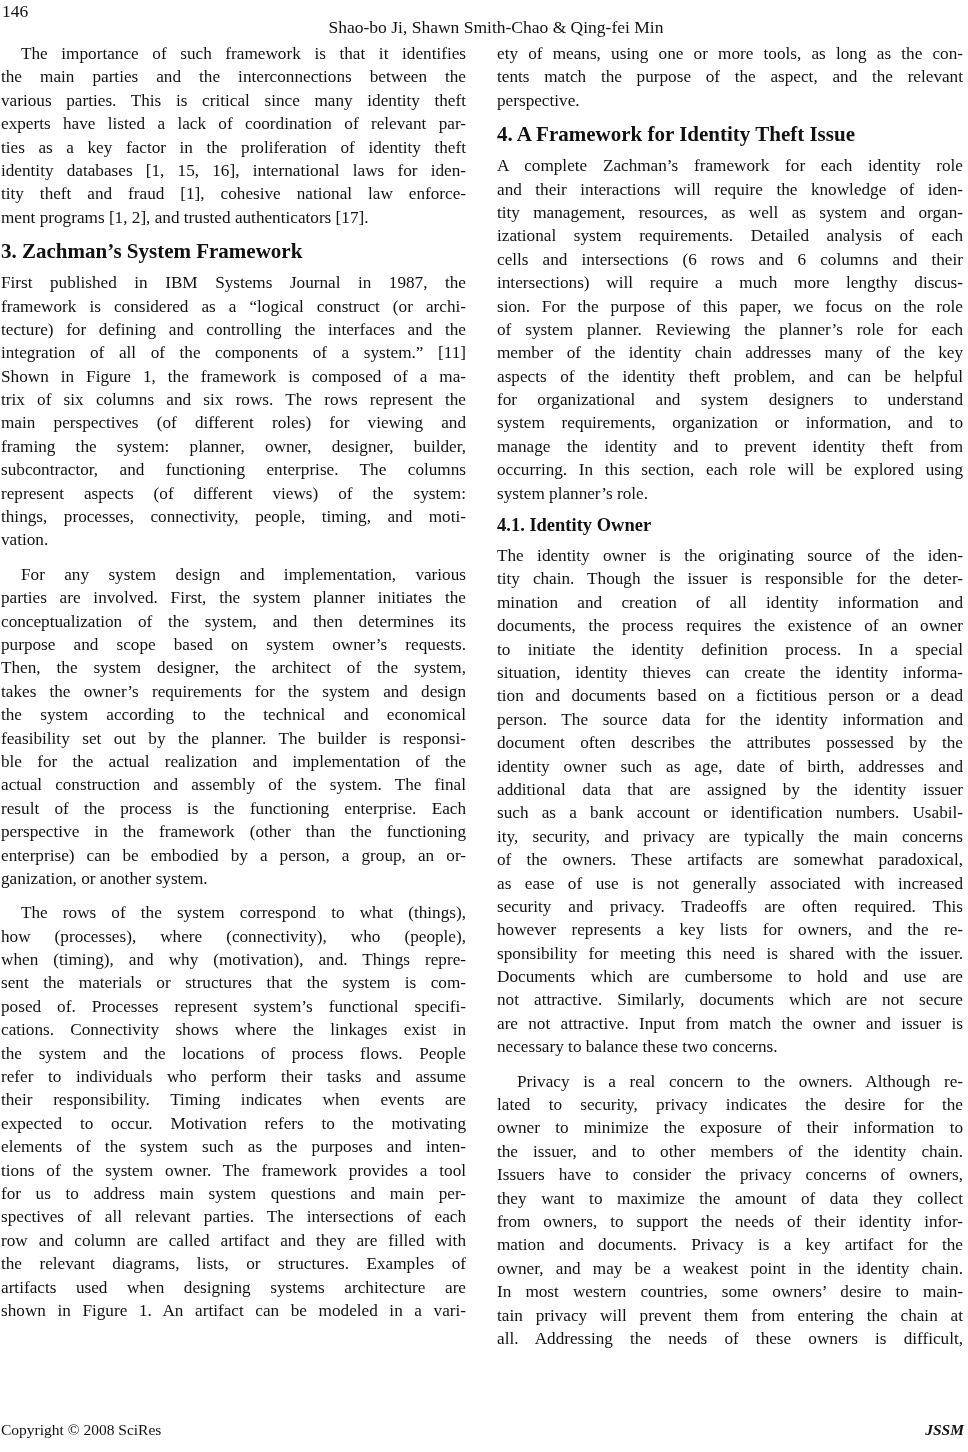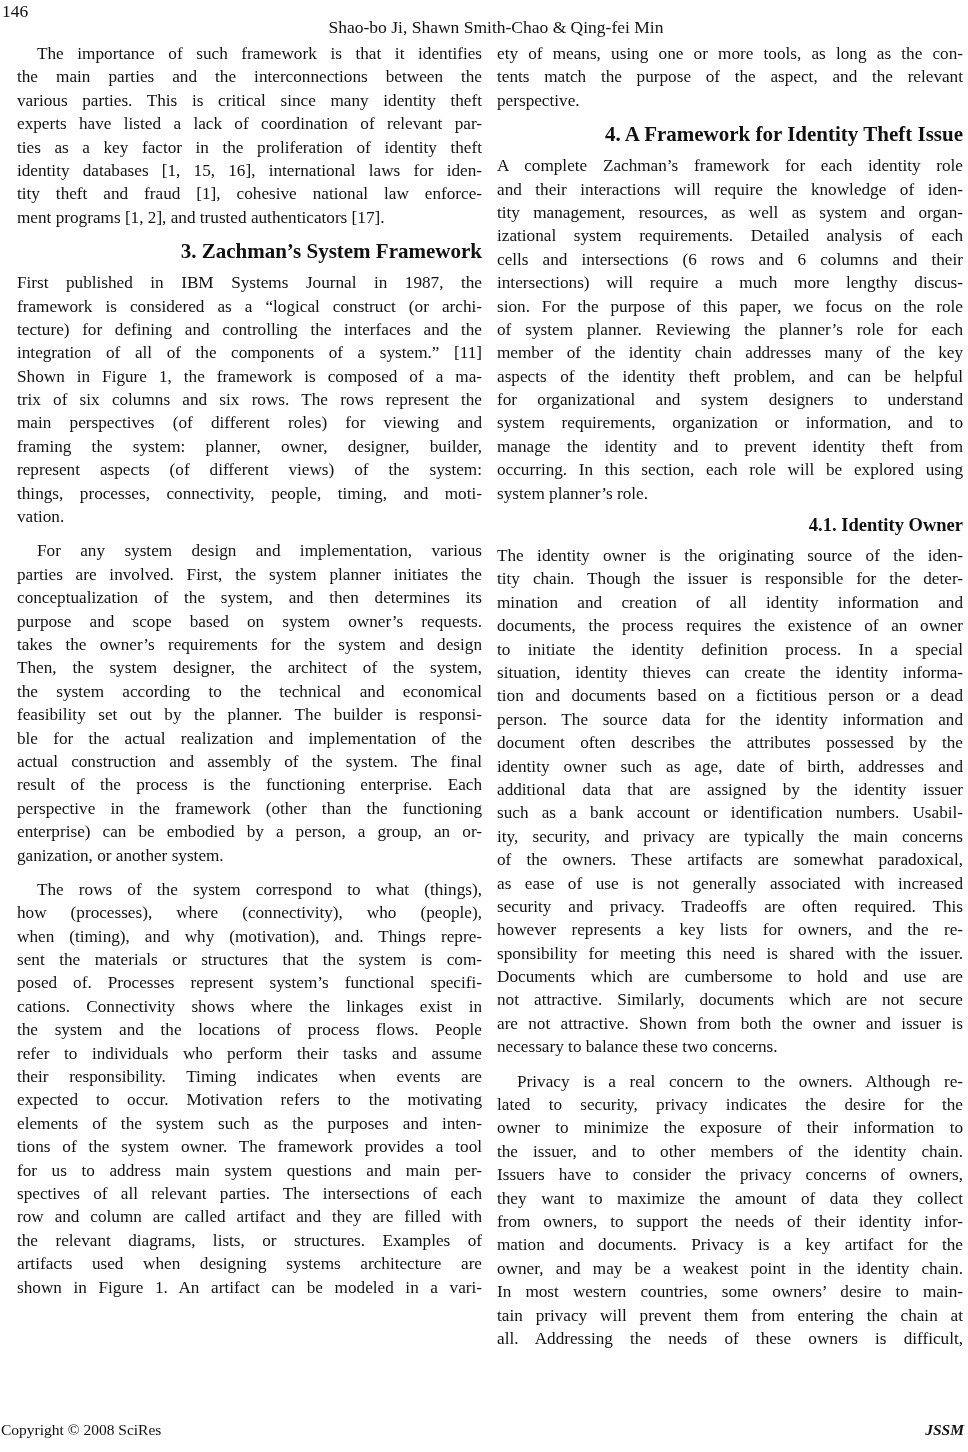--- a/index.html
+++ b/index.html
@@ -2,29 +2,29 @@
 <html><head>
 <meta charset="utf-8">
 <style>
   html, body { margin: 0; padding: 0; background: #ffffff; }
   body { width: 968px; height: 1452px; position: relative; overflow: hidden;
          font-family: "Liberation Serif", "DejaVu Serif", serif; color: #111; }
   .hdr { position: absolute; top: 0; left: 0; width: 888px; height: 26px; font-size: 17.5px; }
   .hdr .pn { position: absolute; left: 2px; top: 1px; }
   .hdr .auth { position: absolute; left: 0; width: 968px; text-align: center; top: 17px; margin-left: 12px; }
   .col { position: absolute; top: 42px; }
-  .colL { left: 17px; width: 465px; }
+  .colL { left: 1px; width: 465px; }
   .colR { left: 497px; width: 466px; }
   .line { font-size: 17.2px; line-height: 23.4px; height: 23.4px; white-space: nowrap;
           text-align: justify; text-align-last: justify; overflow: hidden; }
   .line.last { text-align-last: left; }
   .line.ind { text-indent: 20px; }
   .gap { height: 11px; }
-  .h2 { font-weight: bold; font-size: 21px; line-height: 30px; height: 30px; margin: 7px 0 5px 0; white-space: nowrap; text-align: right; }
-  .h3 { font-weight: bold; font-size: 18.5px; line-height: 26px; height: 26px; margin: 7px 0 6px 0; white-space: nowrap; text-align: right; }
+  .h2 { font-weight: bold; font-size: 21px; line-height: 30px; height: 30px; margin: 7px 0 5px 0; white-space: nowrap; }
+  .h3 { font-weight: bold; font-size: 18.5px; line-height: 26px; height: 26px; margin: 7px 0 6px 0; white-space: nowrap; }
   .foot { position: absolute; top: 1421px; left: 0; width: 968px; font-size: 15.5px; }
   .foot .cr { position: absolute; left: 1px; }
   .foot .jn { position: absolute; right: 4px; font-weight: bold; font-style: italic; }
 </style>
 </head>
 <body>
 
 <div class="hdr">
   <span class="pn">146</span>
   <span class="auth">Shao-bo Ji, Shawn Smith-Chao &amp; Qing-fei Min</span>
@@ -44,32 +44,33 @@
   <div class="h2">3. Zachman’s System Framework</div>
   <div>
       <div class="line">First published in IBM Systems Journal in 1987, the</div>
       <div class="line">framework is considered as a “logical construct (or archi-</div>
       <div class="line">tecture) for defining and controlling the interfaces and the</div>
       <div class="line">integration of all of the components of a system.” [11]</div>
       <div class="line">Shown in Figure 1, the framework is composed of a ma-</div>
       <div class="line">trix of six columns and six rows. The rows represent the</div>
       <div class="line">main perspectives (of different roles) for viewing and</div>
       <div class="line">framing the system: planner, owner, designer, builder,</div>
+      <div class="line">subcontractor, and functioning enterprise. The columns</div>
       <div class="line">represent aspects (of different views) of the system:</div>
       <div class="line">things, processes, connectivity, people, timing, and moti-</div>
       <div class="line last">vation.</div>
     </div>
   <div class="gap"></div>
   <div>
       <div class="line ind">For any system design and implementation, various</div>
       <div class="line">parties are involved. First, the system planner initiates the</div>
       <div class="line">conceptualization of the system, and then determines its</div>
       <div class="line">purpose and scope based on system owner’s requests.</div>
+      <div class="line">Then, the system designer, the architect of the system,</div>
       <div class="line">takes the owner’s requirements for the system and design</div>
-      <div class="line">Then, the system designer, the architect of the system,</div>
       <div class="line">the system according to the technical and economical</div>
       <div class="line">feasibility set out by the planner. The builder is responsi-</div>
       <div class="line">ble for the actual realization and implementation of the</div>
       <div class="line">actual construction and assembly of the system. The final</div>
       <div class="line">result of the process is the functioning enterprise. Each</div>
       <div class="line">perspective in the framework (other than the functioning</div>
       <div class="line">enterprise) can be embodied by a person, a group, an or-</div>
       <div class="line last">ganization, or another system.</div>
     </div>
   <div class="gap"></div>
@@ -134,21 +135,21 @@
       <div class="line">additional data that are assigned by the identity issuer</div>
       <div class="line">such as a bank account or identification numbers. Usabil-</div>
       <div class="line">ity, security, and privacy are typically the main concerns</div>
       <div class="line">of the owners. These artifacts are somewhat paradoxical,</div>
       <div class="line">as ease of use is not generally associated with increased</div>
       <div class="line">security and privacy. Tradeoffs are often required. This</div>
       <div class="line">however represents a key lists for owners, and the re-</div>
       <div class="line">sponsibility for meeting this need is shared with the issuer.</div>
       <div class="line">Documents which are cumbersome to hold and use are</div>
       <div class="line">not attractive. Similarly, documents which are not secure</div>
-      <div class="line">are not attractive. Shown from both the owner and issuer is</div>
+      <div class="line">are not attractive. Input from match the owner and issuer is</div>
       <div class="line last">necessary to balance these two concerns.</div>
     </div>
   <div class="gap"></div>
   <div>
       <div class="line ind">Privacy is a real concern to the owners. Although re-</div>
       <div class="line">lated to security, privacy indicates the desire for the</div>
       <div class="line">owner to minimize the exposure of their information to</div>
       <div class="line">the issuer, and to other members of the identity chain.</div>
       <div class="line">Issuers have to consider the privacy concerns of owners,</div>
       <div class="line">they want to maximize the amount of data they collect</div>

